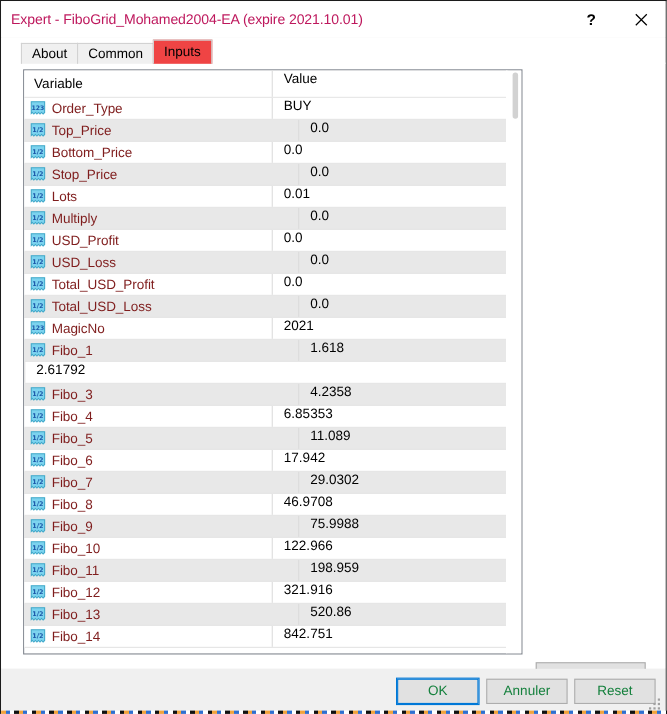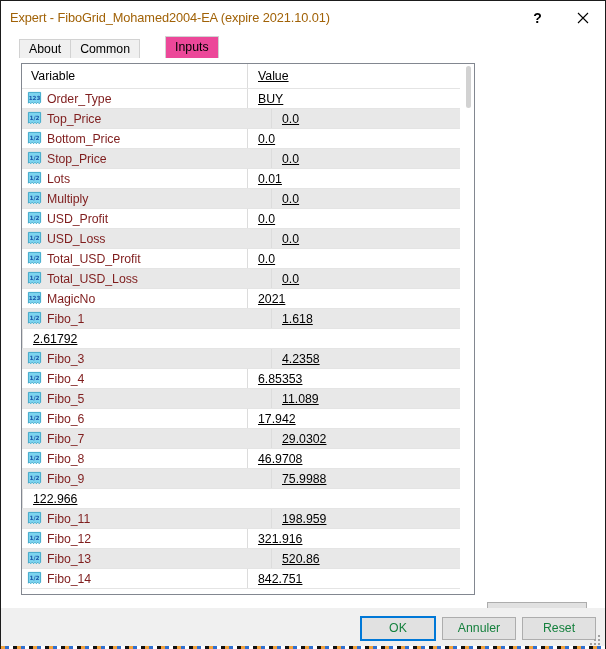--- a/index.html
+++ b/index.html
@@ -32,21 +32,21 @@
   #titlebar {
     height: 33px;
     min-height: 33px;
     background: #ffffff;
     display: flex;
     align-items: center;
     position: relative;
   }
   #title-text {
     font-size: 12.8px;
-    color: #a16207;
+    color: #be185d;
     padding-left: 9px;
     letter-spacing: -0.1px;
     white-space: nowrap;
   }
   .caption-btns {
     position: absolute;
     right: 0; top: 0;
     height: 33px;
     display: flex;
   }
@@ -94,26 +94,25 @@
     border: 1px solid #d2d2d2;
     border-bottom: none;
     margin-right: -1px;
     position: relative;
     z-index: 1;
     white-space: nowrap;
     cursor: default;
     box-sizing: border-box;
   }
   .tab.active {
-    background: #ec4899;
+    background: #ef4444;
     border-color: #d2d2d2;
     height: 22px;
     line-height: 21px;
     z-index: 3;
-    margin-left: 26px;
   }
 
   
   #content {
     flex: 1;
     background: #ffffff;
     position: relative;
   }
 
   
@@ -164,22 +163,20 @@
     flex: 1;
     box-sizing: border-box;
     padding-left: 10px;
     font-size: 12.3px;
     color: #000000;
     white-space: nowrap;
     overflow: hidden;
     border-left: 1px solid #dcdcdc;
     height: 100%;
     display: flex;
-    align-items: center;
-    text-decoration: underline;
   }
   .row.header .cell-val { border-left: 1px solid #dcdcdc; }
   .var-label {
     font-size: 12.3px;
     color: #7f1d1d;
     white-space: nowrap;
     letter-spacing: -0.05px;
   }
   .hdr-label {
     font-size: 12.3px;
@@ -559,20 +556,27 @@
                 <path d="M1.5 1.5 H14.5 V12 L13 13.5 L11.5 12 L10 13.5 L8.5 12 L7 13.5 L5.5 12 L4 13.5 L2.5 12 L1.5 13 Z" fill="#7cd3ef" stroke="#3ca6c8" stroke-width="1"></path>
                 <text x="8" y="9.6" font-family="DejaVu Sans, sans-serif" font-size="6.2" font-weight="bold" fill="#1b57a8" text-anchor="middle">1/2</text>
               </svg>
               <span class="var-label">Fibo_9</span>
             </div>
             <div class="cell-val">
               <span>75.9988</span>
             </div>
           </div>
           <div class="row">
+            <div class="cell-var">
+              <svg class="type-icon" viewBox="0 0 16 16" width="15" height="15">
+                <path d="M1.5 1.5 H14.5 V12 L13 13.5 L11.5 12 L10 13.5 L8.5 12 L7 13.5 L5.5 12 L4 13.5 L2.5 12 L1.5 13 Z" fill="#7cd3ef" stroke="#3ca6c8" stroke-width="1"></path>
+                <text x="8" y="9.6" font-family="DejaVu Sans, sans-serif" font-size="6.2" font-weight="bold" fill="#1b57a8" text-anchor="middle">1/2</text>
+              </svg>
+              <span class="var-label">Fibo_10</span>
+            </div>
             <div class="cell-val">
               <span>122.966</span>
             </div>
           </div>
           <div class="row alt">
             <div class="cell-var">
               <svg class="type-icon" viewBox="0 0 16 16" width="15" height="15">
                 <path d="M1.5 1.5 H14.5 V12 L13 13.5 L11.5 12 L10 13.5 L8.5 12 L7 13.5 L5.5 12 L4 13.5 L2.5 12 L1.5 13 Z" fill="#7cd3ef" stroke="#3ca6c8" stroke-width="1"></path>
                 <text x="8" y="9.6" font-family="DejaVu Sans, sans-serif" font-size="6.2" font-weight="bold" fill="#1b57a8" text-anchor="middle">1/2</text>
               </svg>

